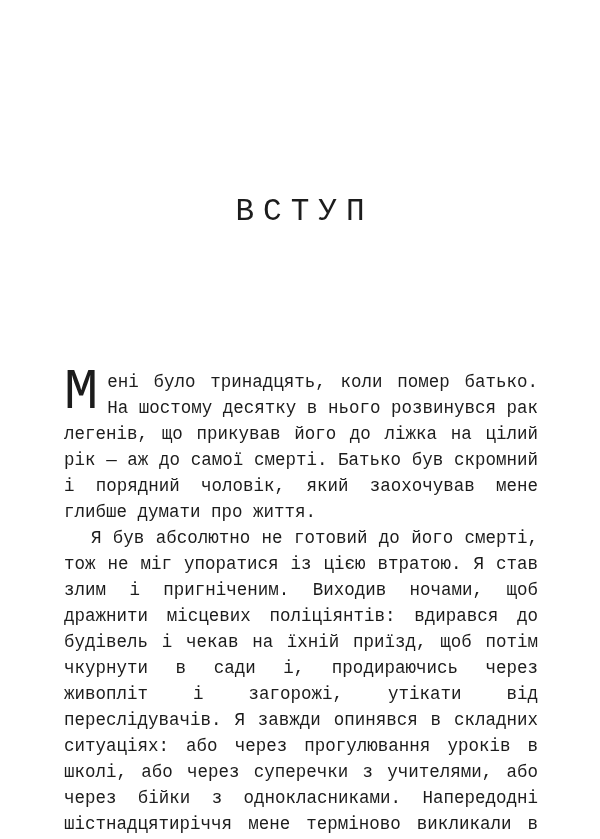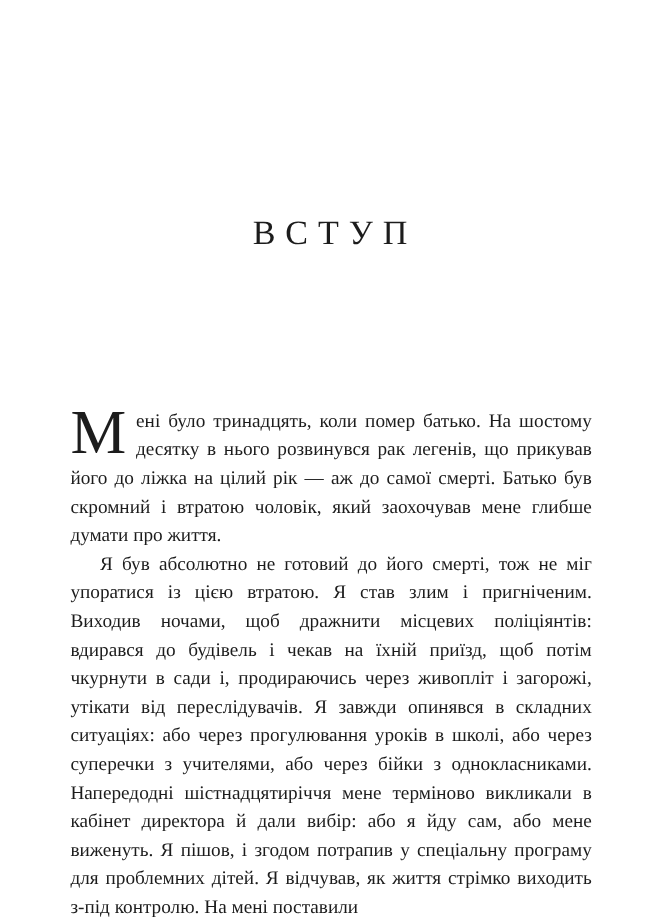--- a/index.html
+++ b/index.html
@@ -1,15 +1,15 @@
 <!DOCTYPE html>
 <html><head>
   <meta charset="utf-8">
   <style>
-    * { box-sizing: border-box; }
+    * { box-sizing: border-box; font-family: Liberation Mono, monospace; }
     html, body {
       margin: 0;
       padding: 0;
       background: #ffffff;
     }
     .page {
       position: relative;
       width: 600px;
       height: 839px;
       background: #ffffff;
@@ -58,20 +58,20 @@
 </head>
 <body>
 
 <div class="page">
 
   <h1 class="chapter-title">ВСТУП</h1>
 
   <div class="body-text">
 
     <p>
-      <span class="dropcap">М</span><span>ені було тринадцять, коли помер батько. На шостому десятку в нього розвинувся рак легенів, що прикував його до ліжка на цілий рік — аж до самої смерті. Батько був скромний і втратою чоловік, який заохочував мене глибше думати про життя.</span>
+      <span class="dropcap">М</span><span>ені було тринадцять, коли помер батько. На шостому десятку в нього розвинувся рак легенів, що прикував його до ліжка на цілий рік — аж до самої смерті. Батько був скромний і порядний чоловік, який заохочував мене глибше думати про життя.</span>
     </p>
 
     <p class="para-indent">Я був абсолютно не готовий до його смерті, тож не міг упоратися із цією втратою. Я став злим і пригніченим. Виходив ночами, щоб дражнити місцевих поліціянтів: вдирався до будівель і чекав на їхній приїзд, щоб потім чкурнути в сади і, продираючись через живопліт і загорожі, утікати від переслідувачів. Я завжди опинявся в складних ситуаціях: або через прогулювання уроків в школі, або через суперечки з учителями, або через бійки з однокласниками. Напередодні шістнадцятиріччя мене терміново викликали в кабінет директора й дали вибір: або я йду сам, або мене виженуть. Я пішов, і згодом потрапив у спеціальну програму для проблемних дітей. Я відчував, як життя стрімко виходить з-під контролю. На мені поставили</p>
 
   </div>
 
 </div>
 
 </body></html>

